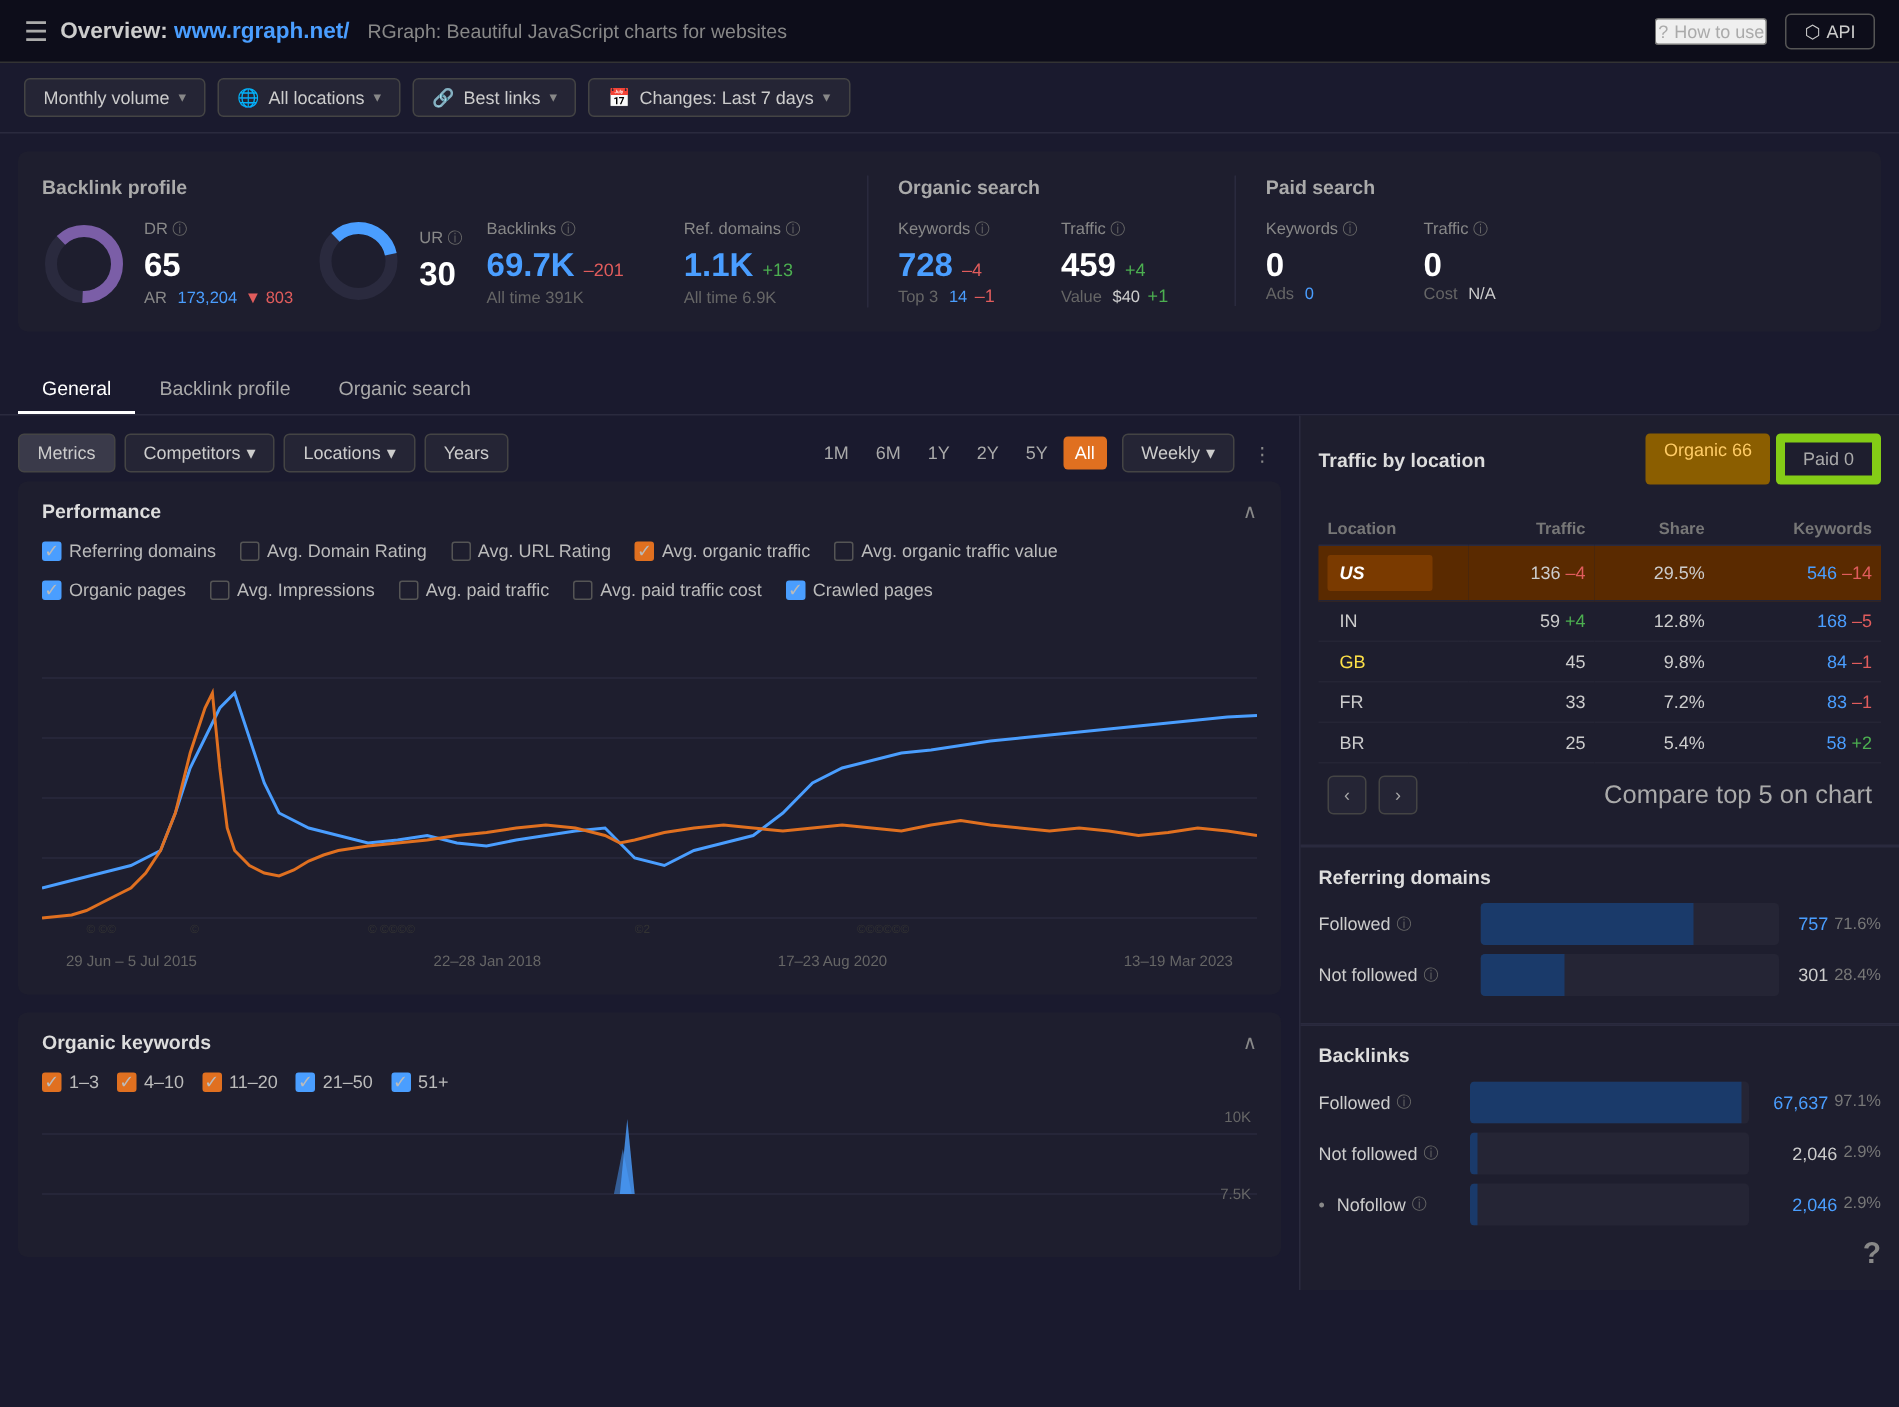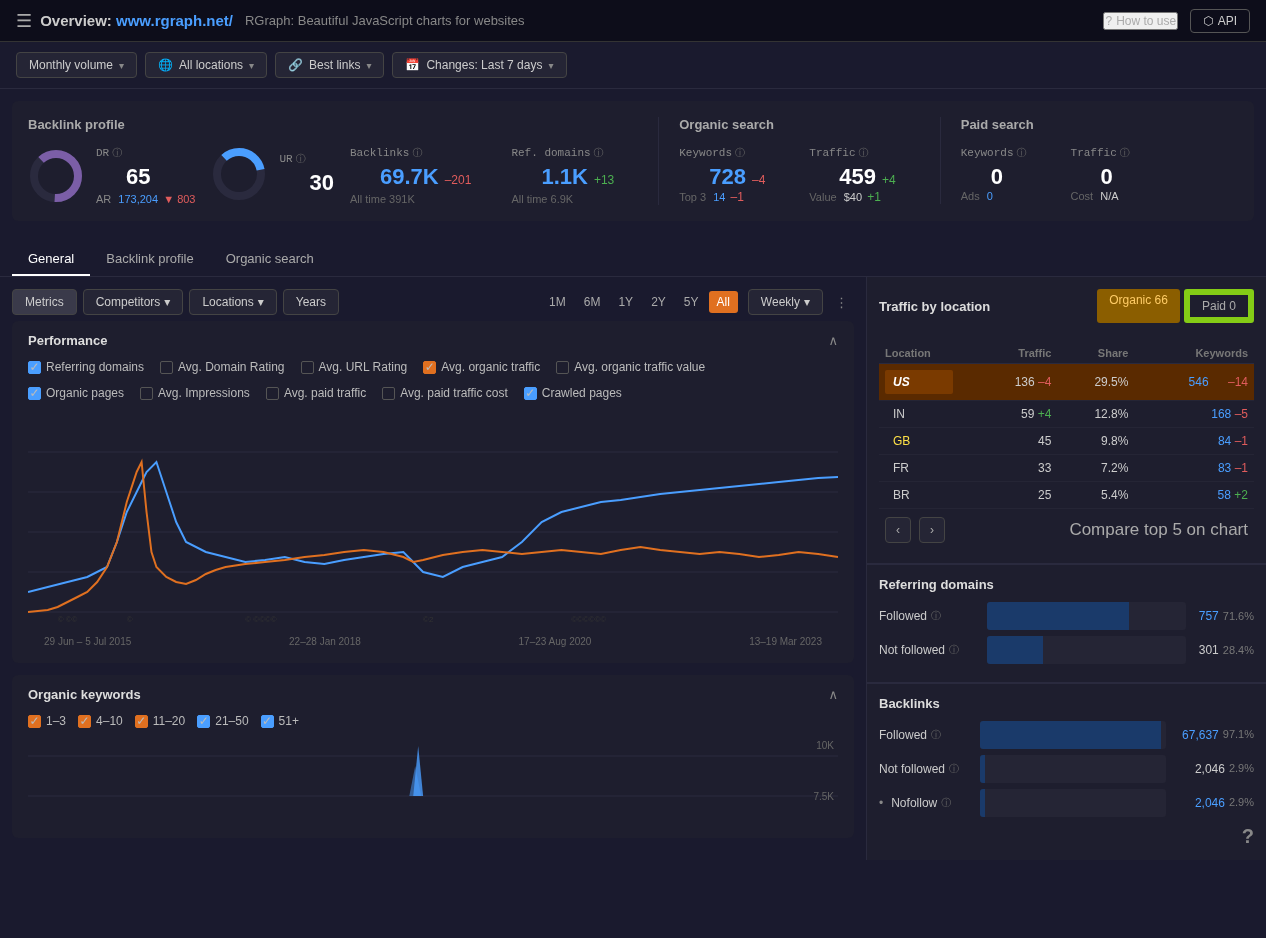--- a/index.html
+++ b/index.html
@@ -26,22 +26,22 @@
     .left-panel { flex: 1; padding: 0; }
     .right-panel { width: 400px; background: #1e1e2e; border-left: 1px solid #2a2a3e; }
 
     
     .metrics-section { background: #1e1e2e; margin: 12px; border-radius: 6px; padding: 16px; }
     .metrics-header { font-size: 13px; color: #aaa; margin-bottom: 14px; font-weight: 600; }
 
     .metrics-grid { display: flex; gap: 0; align-items: flex-start; }
 
     .metric-item { margin-right: 24px; }
-    .metric-label { font-size: 11px; color: #888; margin-bottom: 4px; display: flex; align-items: center; gap: 3px; font-family: Liberation Mono, monospace; }
-    .metric-value { font-size: 22px; font-weight: bold; color: #fff; margin-left: 30px; }
+    .metric-label { font-size: 11px; color: #888; margin-bottom: 4px; display: flex; align-items: center; gap: 3px; }
+    .metric-value { font-size: 22px; font-weight: bold; color: #fff; }
     .metric-sub { font-size: 11px; color: #666; margin-top: 3px; }
     .metric-change-neg { color: #e05c5c; font-size: 12px; }
     .metric-change-pos { color: #4caf50; font-size: 12px; }
     .metric-ar { font-size: 11px; color: #888; margin-top: 3px; }
     .metric-ar span.ar-up { color: #e05c5c; }
     .metric-ar span.ar-down { color: #e05c5c; }
 
     
     .donut-wrap { display: flex; align-items: center; gap: 12px; }
     .donut { width: 56px; height: 56px; }
@@ -495,21 +495,21 @@
               <th class="right">Keywords</th>
             </tr>
           </thead>
           <tbody>
             <tr style="background:#5a2a00;">
               <td>
                 <div class="loc-bar" style="width:80%; background:#7a3a00;font-style:italic;">US</div>
               </td>
               <td class="right">136 <span style="color:#e05c5c;">–4</span></td>
               <td class="right">29.5%</td>
-              <td class="right"><span style="color:#4a9eff;">546</span> <span style="color:#e05c5c;margin-left:16px;">–14</span></td>
+              <td class="right"><span style="color:#4a9eff;">546</span> <span style="color:#e05c5c;">–14</span></td>
             </tr>
             <tr>
               <td>
                 <div style="color:#ccc; padding-left:8px;">IN</div>
               </td>
               <td class="right">59 <span style="color:#4caf50;">+4</span></td>
               <td class="right">12.8%</td>
               <td class="right"><span style="color:#4a9eff;">168</span> <span style="color:#e05c5c;">–5</span></td>
             </tr>
             <tr>

